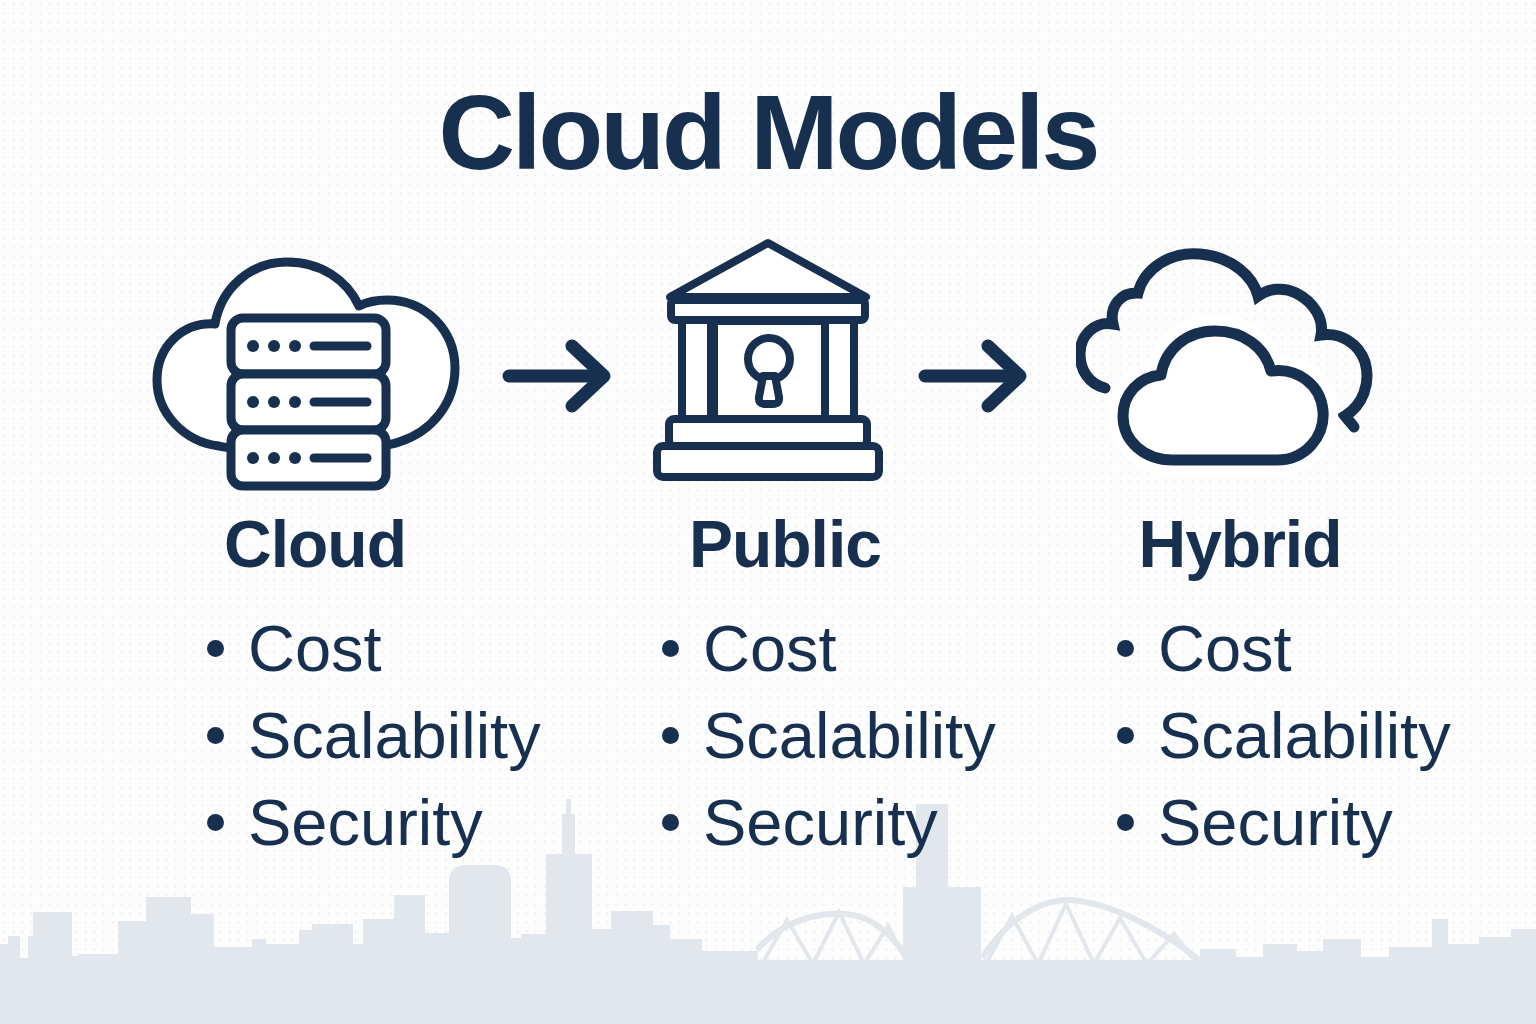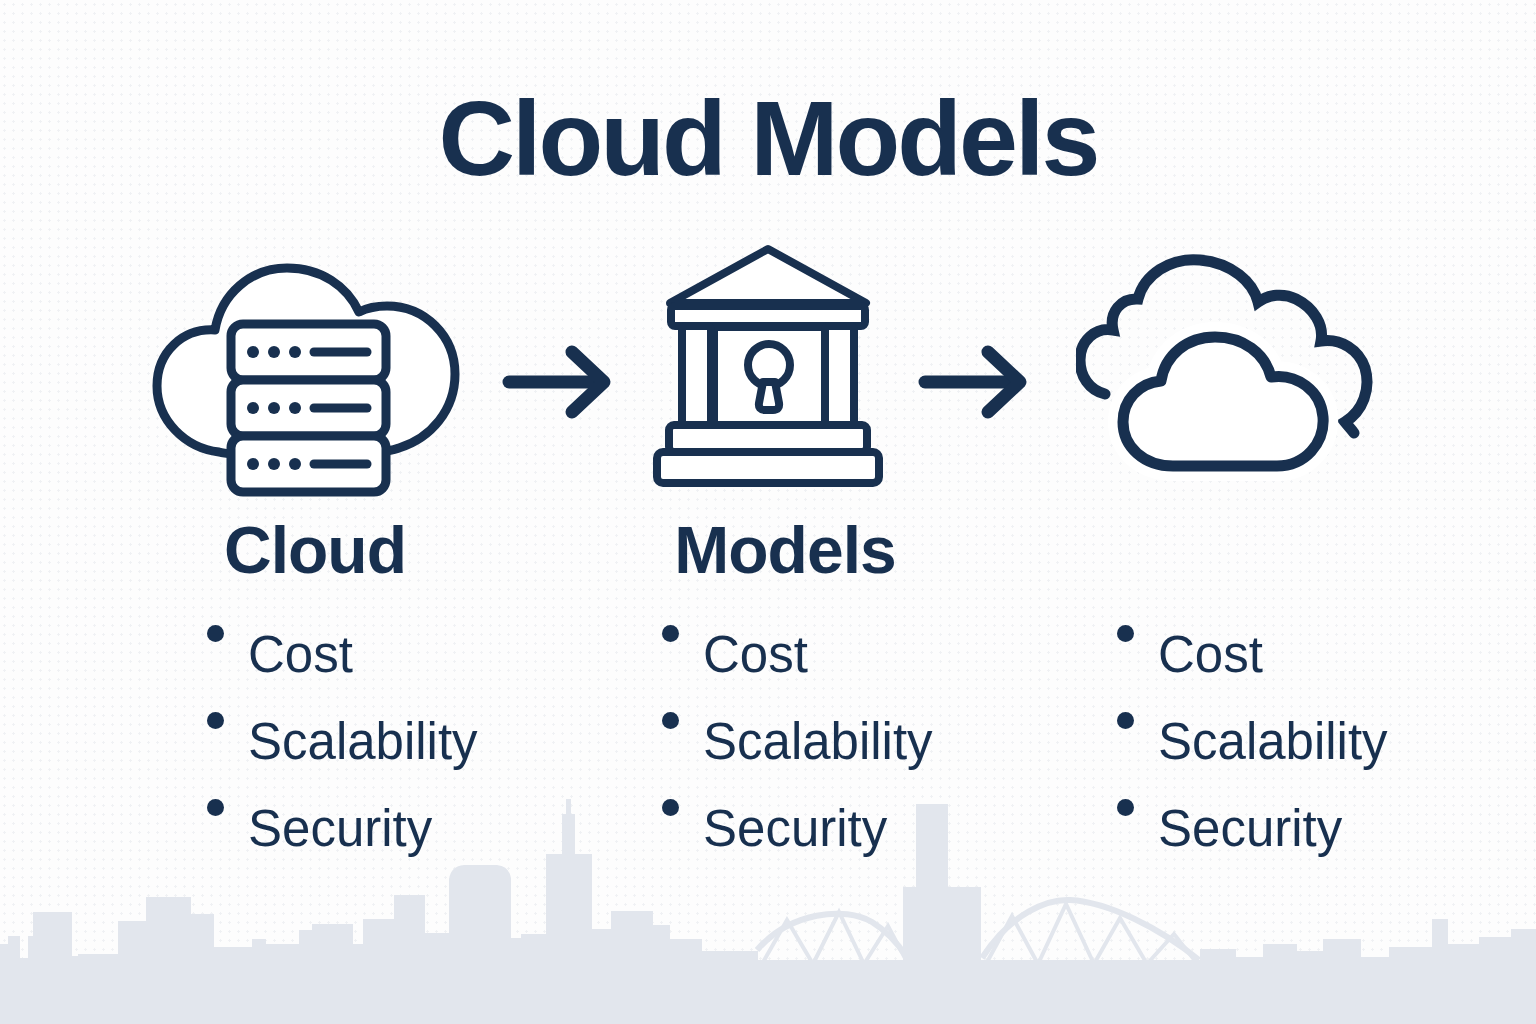--- a/index.html
+++ b/index.html
@@ -13,36 +13,36 @@
     position:relative;
     background-color:var(--background,#fdfdfd);
     background-image:radial-gradient(rgba(175,185,200,0.16) 1px, transparent 1.2px);
     background-size:9px 9px;
     font-family:"Liberation Sans", sans-serif;
     color:var(--ink,#18304f);
   }
   .skyline{position:absolute;left:0;top:0;width:1536px;height:1024px;z-index:0;}
   .skyline .fill{fill:var(--skyline,#e2e6ed);}
   .skyline .strokeln{stroke:var(--skyline,#e2e6ed);fill:none;}
-  .content{position:absolute;inset:0;z-index:1;margin-top:6px;}
+  .content{position:absolute;inset:0;z-index:1;}
   .title{
     position:absolute;left:0;top:72px;width:1536px;
     text-align:center;font-size:106px;font-weight:700;
     letter-spacing:-3px;color:var(--ink,#18304f);
   }
   .icon{position:absolute;color:var(--ink,#18304f);}
   .icon svg{display:block;width:100%;height:100%;}
   .col-header{
     position:absolute;width:360px;text-align:center;
     font-size:66px;font-weight:700;letter-spacing:-1px;color:var(--ink,#18304f);
   }
   .feature-list{position:absolute;list-style:none;}
   .feature-list li{
-    display:flex;align-items:flex-start;height:58px;margin-bottom:29px;
-    font-size:51px;color:var(--ink,#18304f);
+    display:flex;align-items:center;height:58px;margin-bottom:29px;
+    font-size:65px;color:var(--ink,#18304f);
   }
   .bullet{
     width:17px;height:17px;border-radius:50%;
     background:var(--ink,#18304f);margin-right:24px;flex:0 0 auto;
   }
 </style>
 </head>
 <body>
 
 <svg class="skyline" viewBox="0 0 1536 1024" preserveAspectRatio="none" aria-hidden="true">
@@ -139,21 +139,22 @@
 
   <div class="icon" style="left:1076px;top:238px;width:314px;height:244px;">
     <svg viewBox="0 0 314 244" fill="none">
       <path d="M 29 150 C 13 146 4 132 4 116 C 4 97 19 83 37 86 C 33 68 45 54 62 55 C 68 31 94 13 124 16 C 156 19 177 38 182 58 C 193 50 208 49 220 55 C 238 64 248 81 245 97 C 265 94 283 106 289 124 C 295 145 287 167 269 178 C 273 183 276 186 278 189" stroke="currentColor" stroke-width="11" stroke-linecap="round"></path>
       <path d="M 97 222 C 68 222 47 203 47 178 C 47 156 63 139 85 137 C 89 111 111 93 139 93 C 167 93 189 109 195 133 C 221 129 245 147 247 173 C 249 199 229 222 201 222 Z" fill="#ffffff" stroke="#ffffff" stroke-width="30" stroke-linejoin="round"></path>
       <path d="M 97 222 C 68 222 47 203 47 178 C 47 156 63 139 85 137 C 89 111 111 93 139 93 C 167 93 189 109 195 133 C 221 129 245 147 247 173 C 249 199 229 222 201 222 Z" fill="#ffffff" stroke="currentColor" stroke-width="11" stroke-linejoin="round"></path>
     </svg>
   </div>
 
   <div class="col-header" style="left:135px;top:506px;">Cloud</div>
-  <div class="col-header" style="left:605px;top:506px;">Models</div>
+  <div class="col-header" style="left:605px;top:506px;">Public</div>
+  <div class="col-header" style="left:1060px;top:506px;">Hybrid</div>
 
   <ul class="feature-list" style="left:207px;top:619px;">
     <li>
         <span class="bullet"></span>
         <span>Cost</span>
       </li>
     <li>
         <span class="bullet"></span>
         <span>Scalability</span>
       </li>

